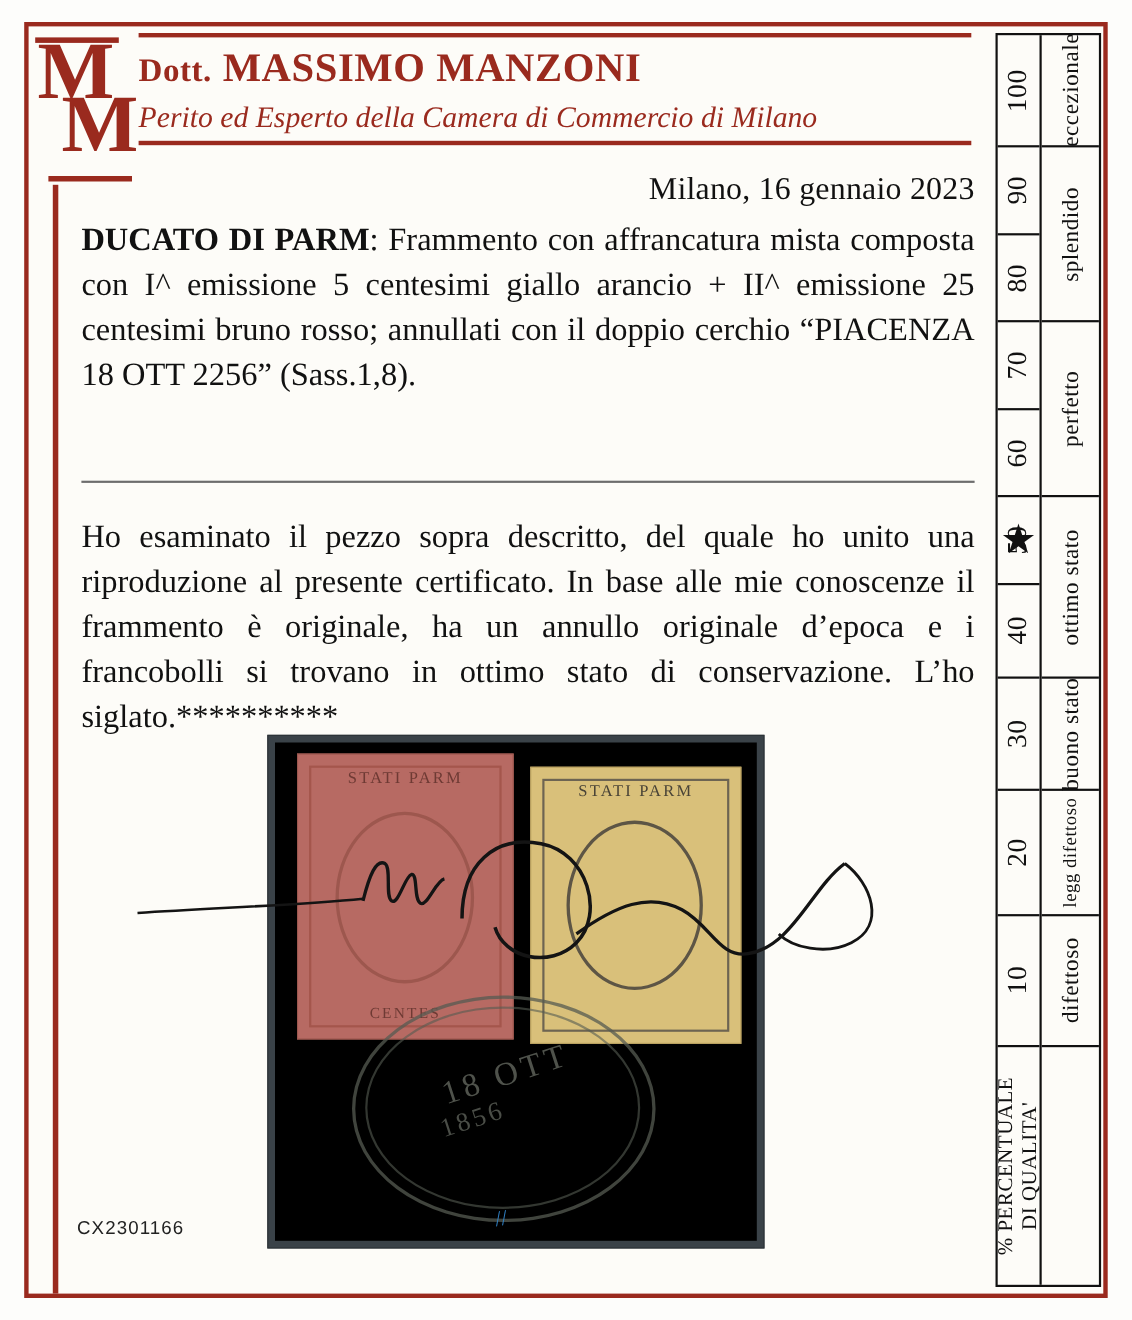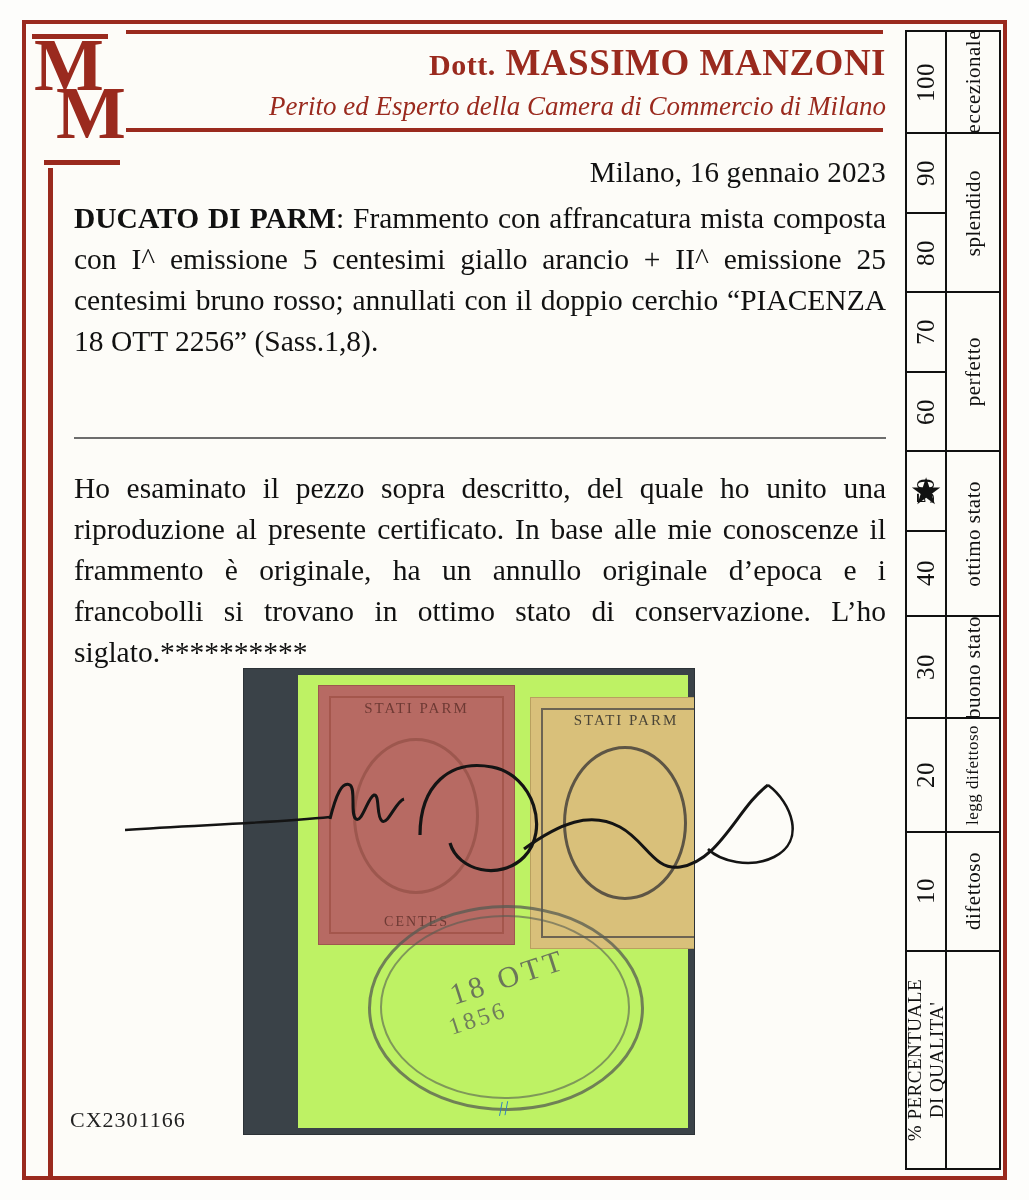--- a/index.html
+++ b/index.html
@@ -73,21 +73,20 @@
     height: 5px;
     background: #9a2a1e;
   }
 
   
   .header {
     position: absolute;
     left: 126px;
     top: 30px;
     width: 760px;
-    text-align: right;
   }
   .header-rule {
     width: 757px;
     height: 4px;
     background: #9a2a1e;
     margin-bottom: 6px;
   }
   .header-name {
     color: #9a2a1e;
     font-size: 37px;
@@ -180,22 +179,21 @@
     background: #3a4248;
     border: 1px solid #2c3237;
     overflow: hidden;
   }
   .paper {
     position: absolute;
     left: 6px;
     top: 6px;
     right: 6px;
     bottom: 6px;
-    background: #bef264;
-    margin-left: 48px;
+    background: #000000;
   }
   .stamp-red {
     position: absolute;
     left: 20px;
     top: 10px;
     width: 195px;
     height: 258px;
     background: #b76a63;
     border: 1px solid #9d584f;
   }
@@ -322,24 +320,24 @@
     font-size: 20px;
     color: #2f7fc2;
     transform: rotate(-8deg);
   }
 
   
   .cert-number {
     position: absolute;
     left: 70px;
     top: 1107px;
-    font-size: 22px;
+    font-size: 17px;
     letter-spacing: 1px;
     color: #222;
-    font-family: Liberation Serif, serif;
+    font-family: Liberation Sans, sans-serif;
   }
 
   
   .scale {
     position: absolute;
     left: 905px;
     top: 30px;
     width: 96px;
     height: 1140px;
     border: 2px solid #111;

